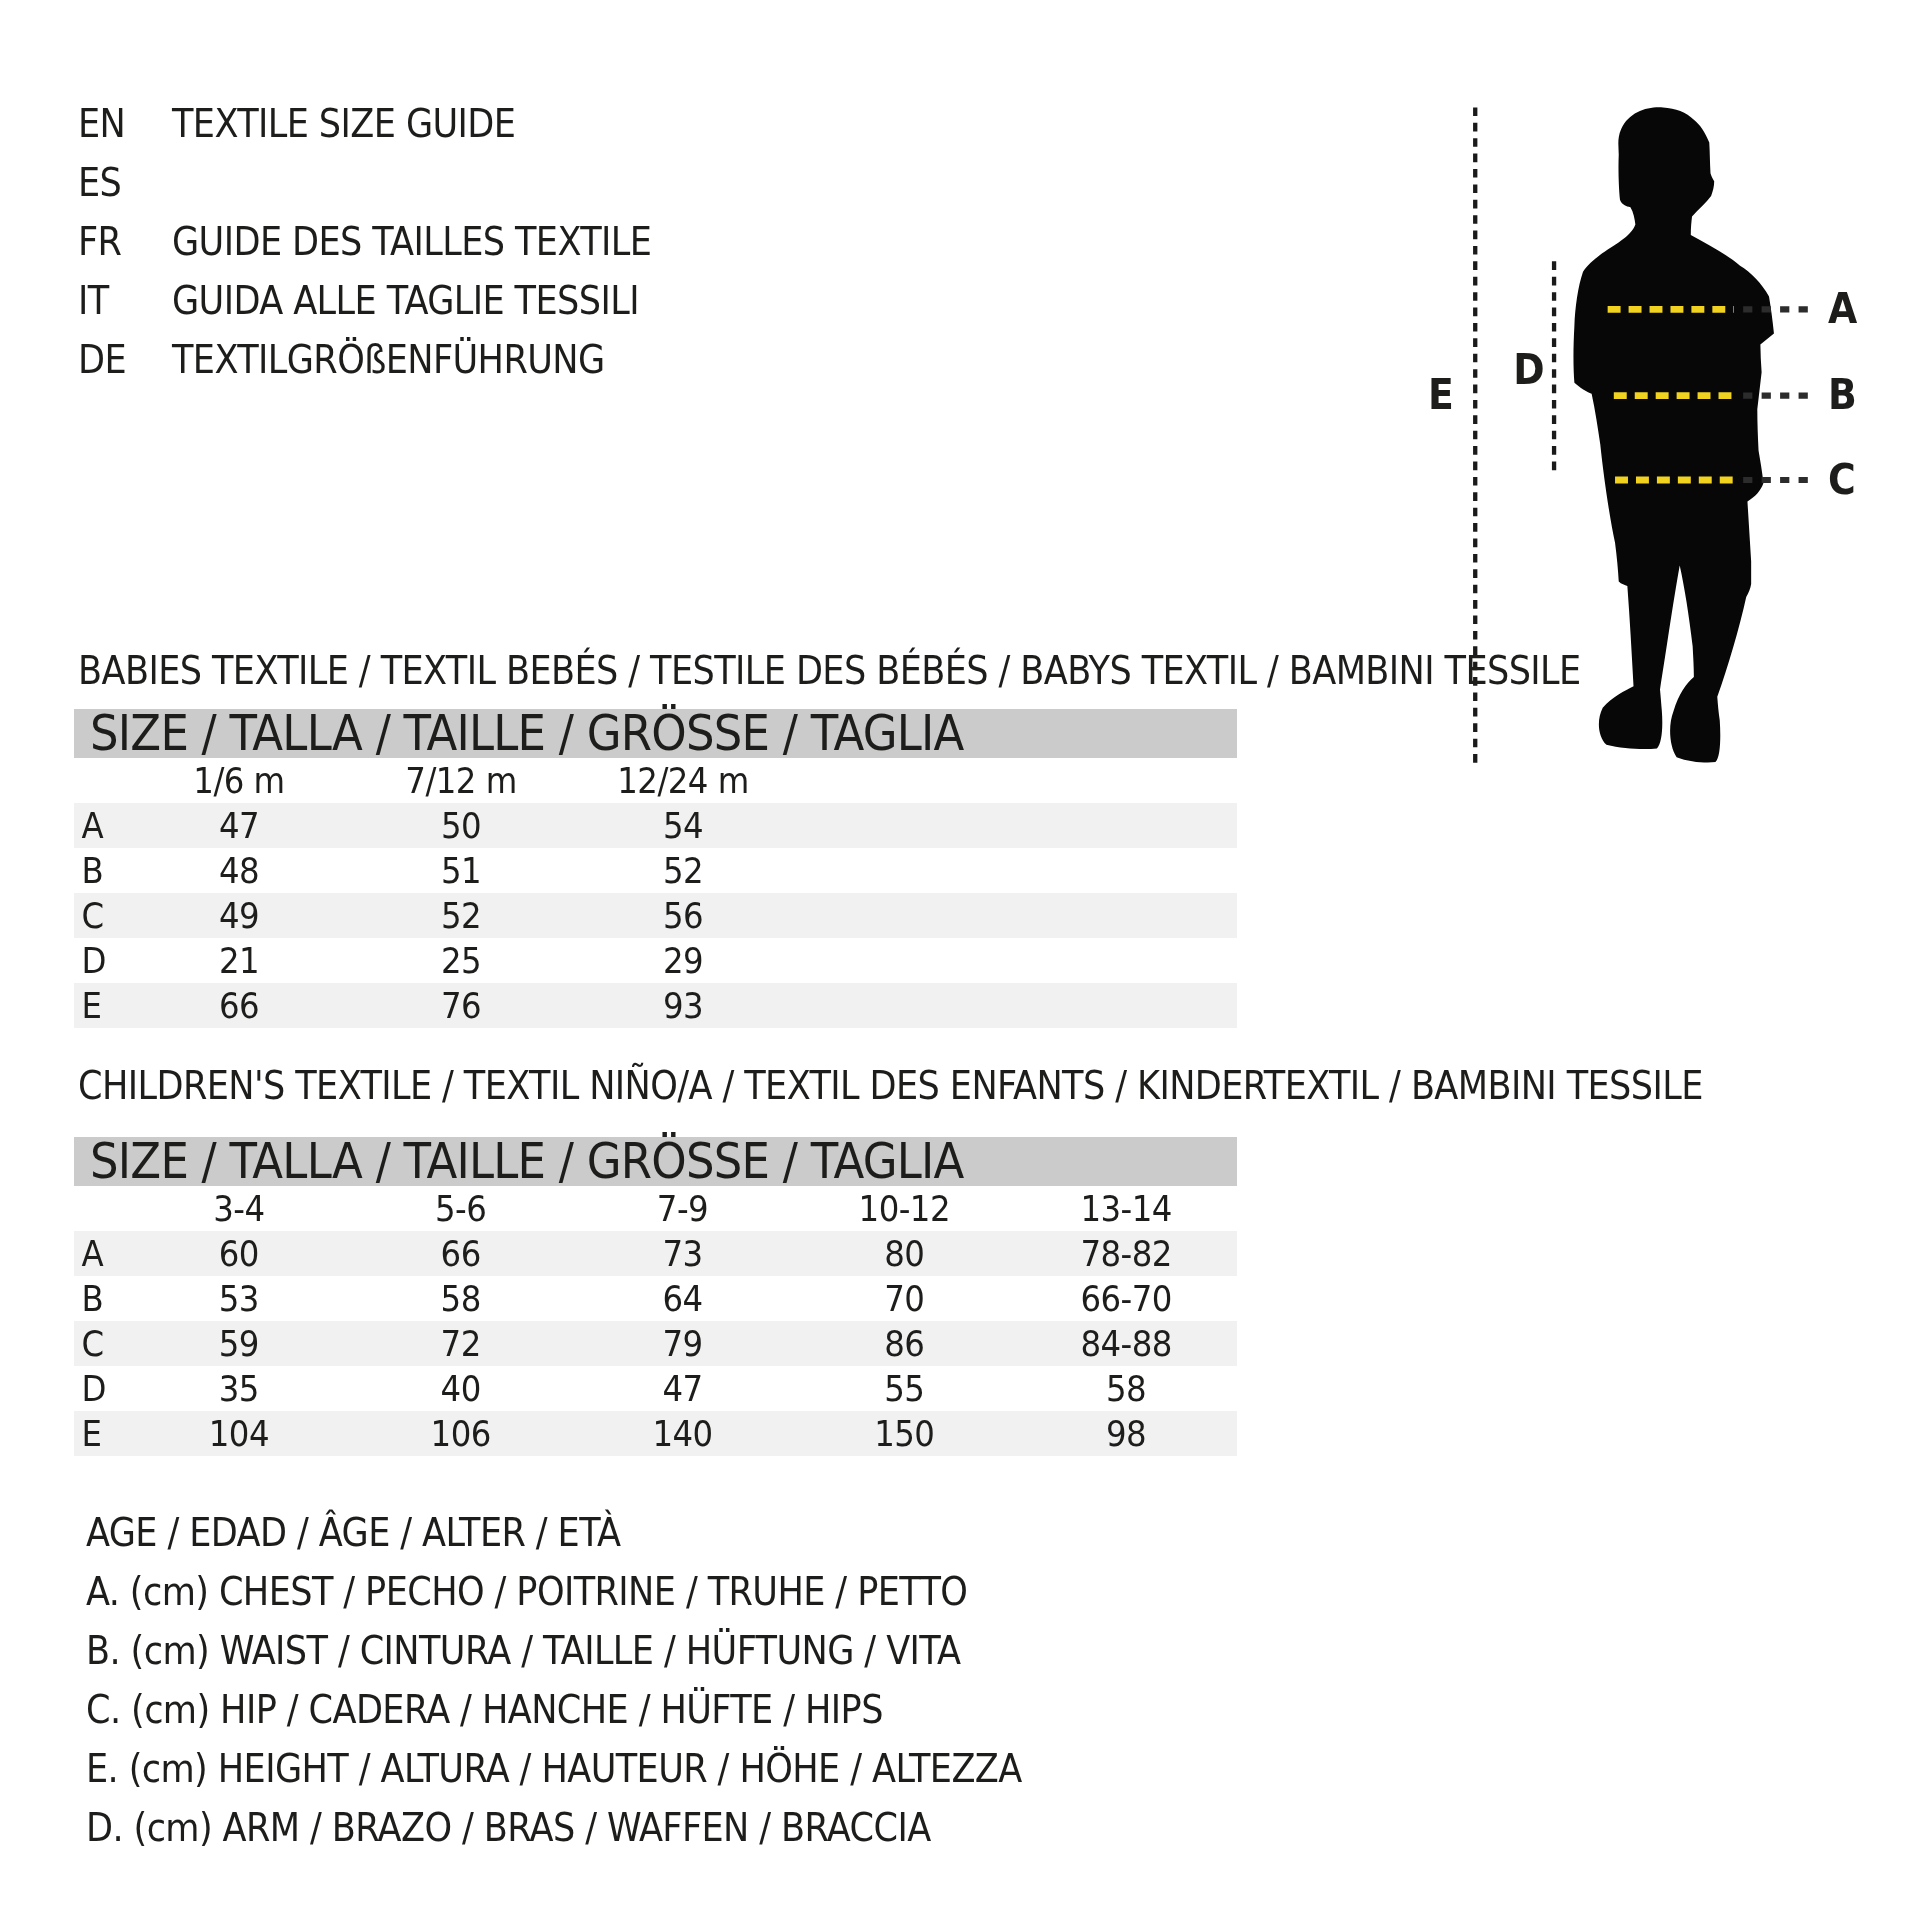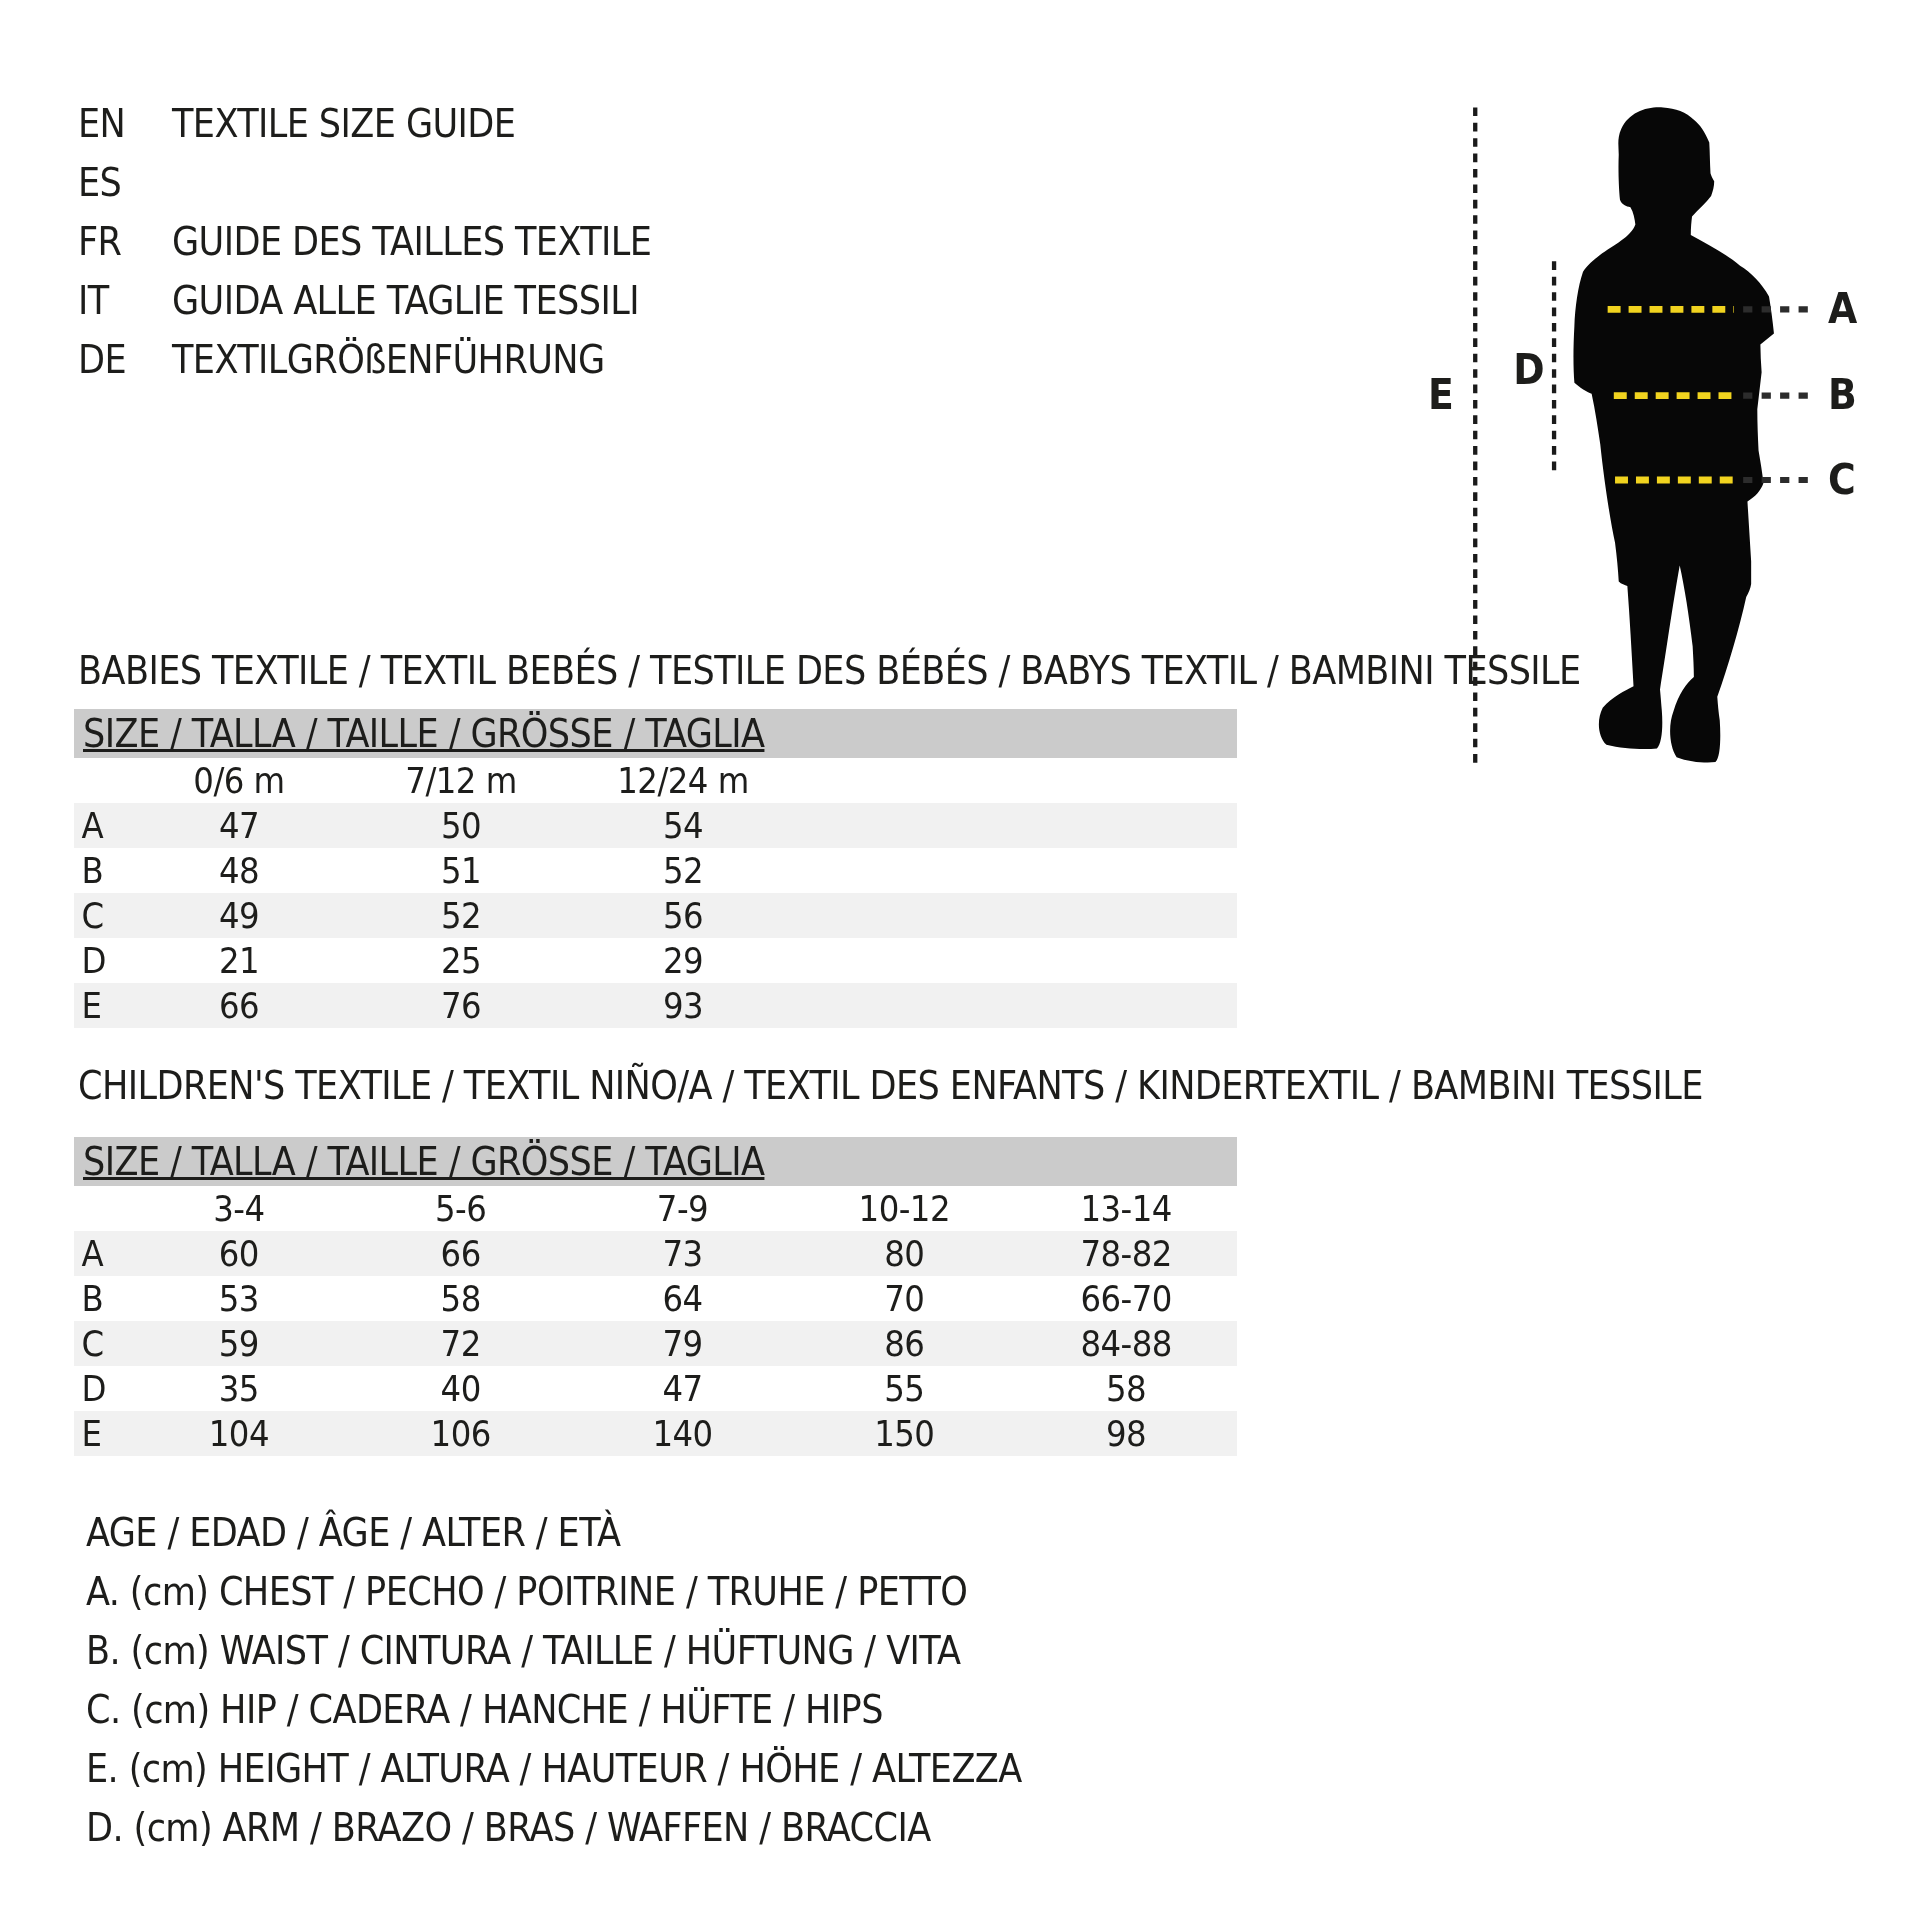--- a/index.html
+++ b/index.html
@@ -19,21 +19,21 @@
   .lang-code{width:94px;}
 
   
   .fig-label{font-size:42px;font-weight:bold;width:59px;height:59px;line-height:59px;}
 
   
   .section-heading{font-size:39px;line-height:59px;}
 
   
   .size-table{width:1163px;}
-  .size-bar{height:49px;line-height:49px;background:#cbcbcb;font-size:39px;padding-left:9px;box-sizing:border-box;text-decoration:underline;}
+  .size-bar{height:49px;line-height:49px;background:#cbcbcb;font-size:50px;padding-left:16px;box-sizing:border-box;}
   .col-header-row,.data-row{display:flex;height:45px;line-height:45px;font-size:36px;}
   .row-label-cell{width:54px;padding-left:7.4px;box-sizing:border-box;}
   .val-cell{width:222px;text-align:center;}
   .data-row.stripe{background:#f1f1f1;}
 
   
   #legend-block{left:86px;top:1503px;font-size:39px;}
   .legend-line{height:59px;line-height:59px;}
 </style>
 </head>
@@ -132,21 +132,21 @@
 <div class="abs fig-label txt" style="left:1828px;top:365px;">B</div>
 <div class="abs fig-label txt" style="left:1828px;top:450px;">C</div>
 <div class="abs fig-label txt" style="left:1499px;top:340px;text-align:center;">D</div>
 <div class="abs fig-label txt" style="left:1411px;top:365px;text-align:center;">E</div>
 
 <div class="abs section-heading txt" style="left:78px;top:641px;">BABIES TEXTILE / TEXTIL BEBÉS / TESTILE DES BÉBÉS / BABYS TEXTIL / BAMBINI TESSILE</div>
 <div id="babies-table" class="abs size-table" style="left:74px;top:709px;">
     <div class="size-bar txt" style="background: rgb(203, 203, 203);">SIZE / TALLA / TAILLE / GRÖSSE / TAGLIA</div>
     <div class="col-header-row">
       <div class="row-label-cell"></div>
-      <div class="val-cell txt">0/6 m</div>
+      <div class="val-cell txt">1/6 m</div>
       <div class="val-cell txt">7/12 m</div>
       <div class="val-cell txt">12/24 m</div>
     </div>
     <div class="data-row stripe" style="background: rgb(241, 241, 241);">
       <div class="row-label-cell txt">A</div>
       <div class="val-cell txt">47</div>
       <div class="val-cell txt">50</div>
       <div class="val-cell txt">54</div>
     </div>
     <div class="data-row">

